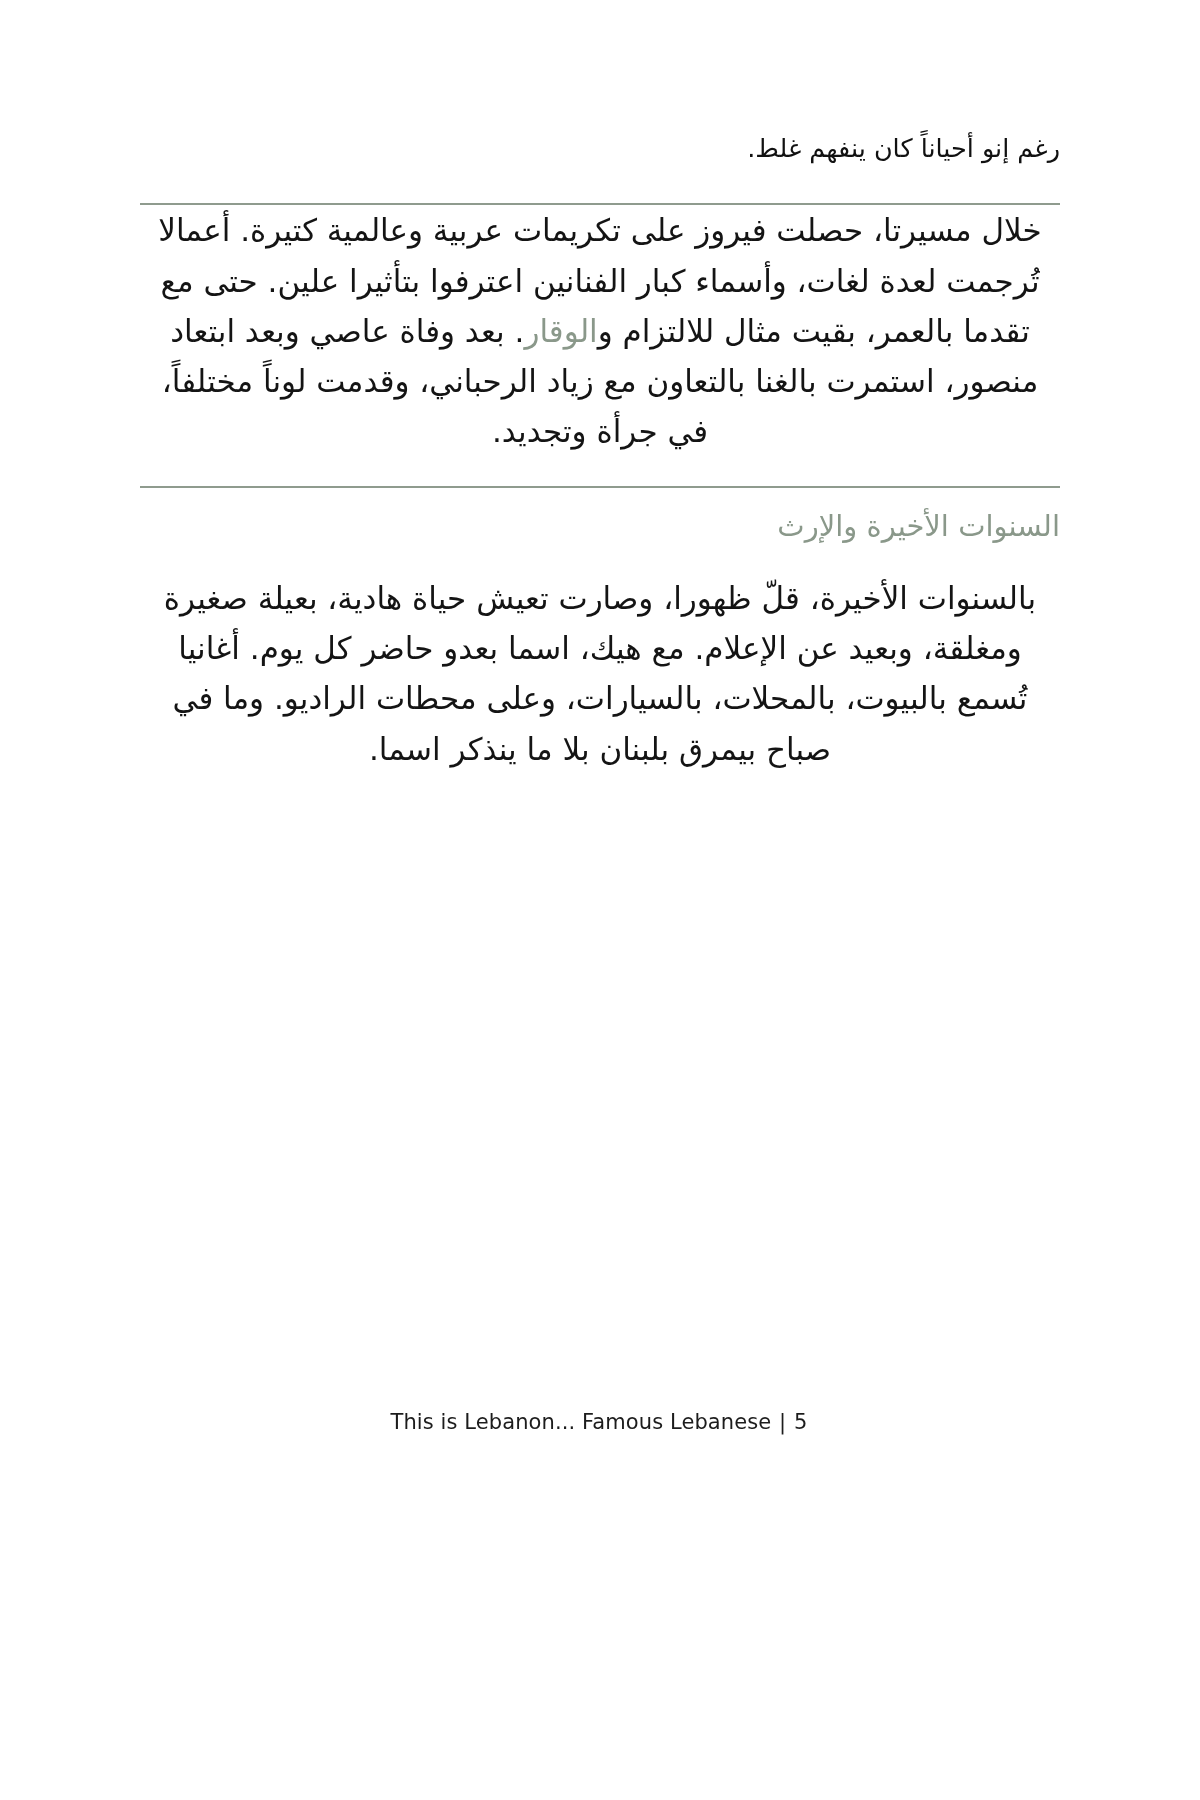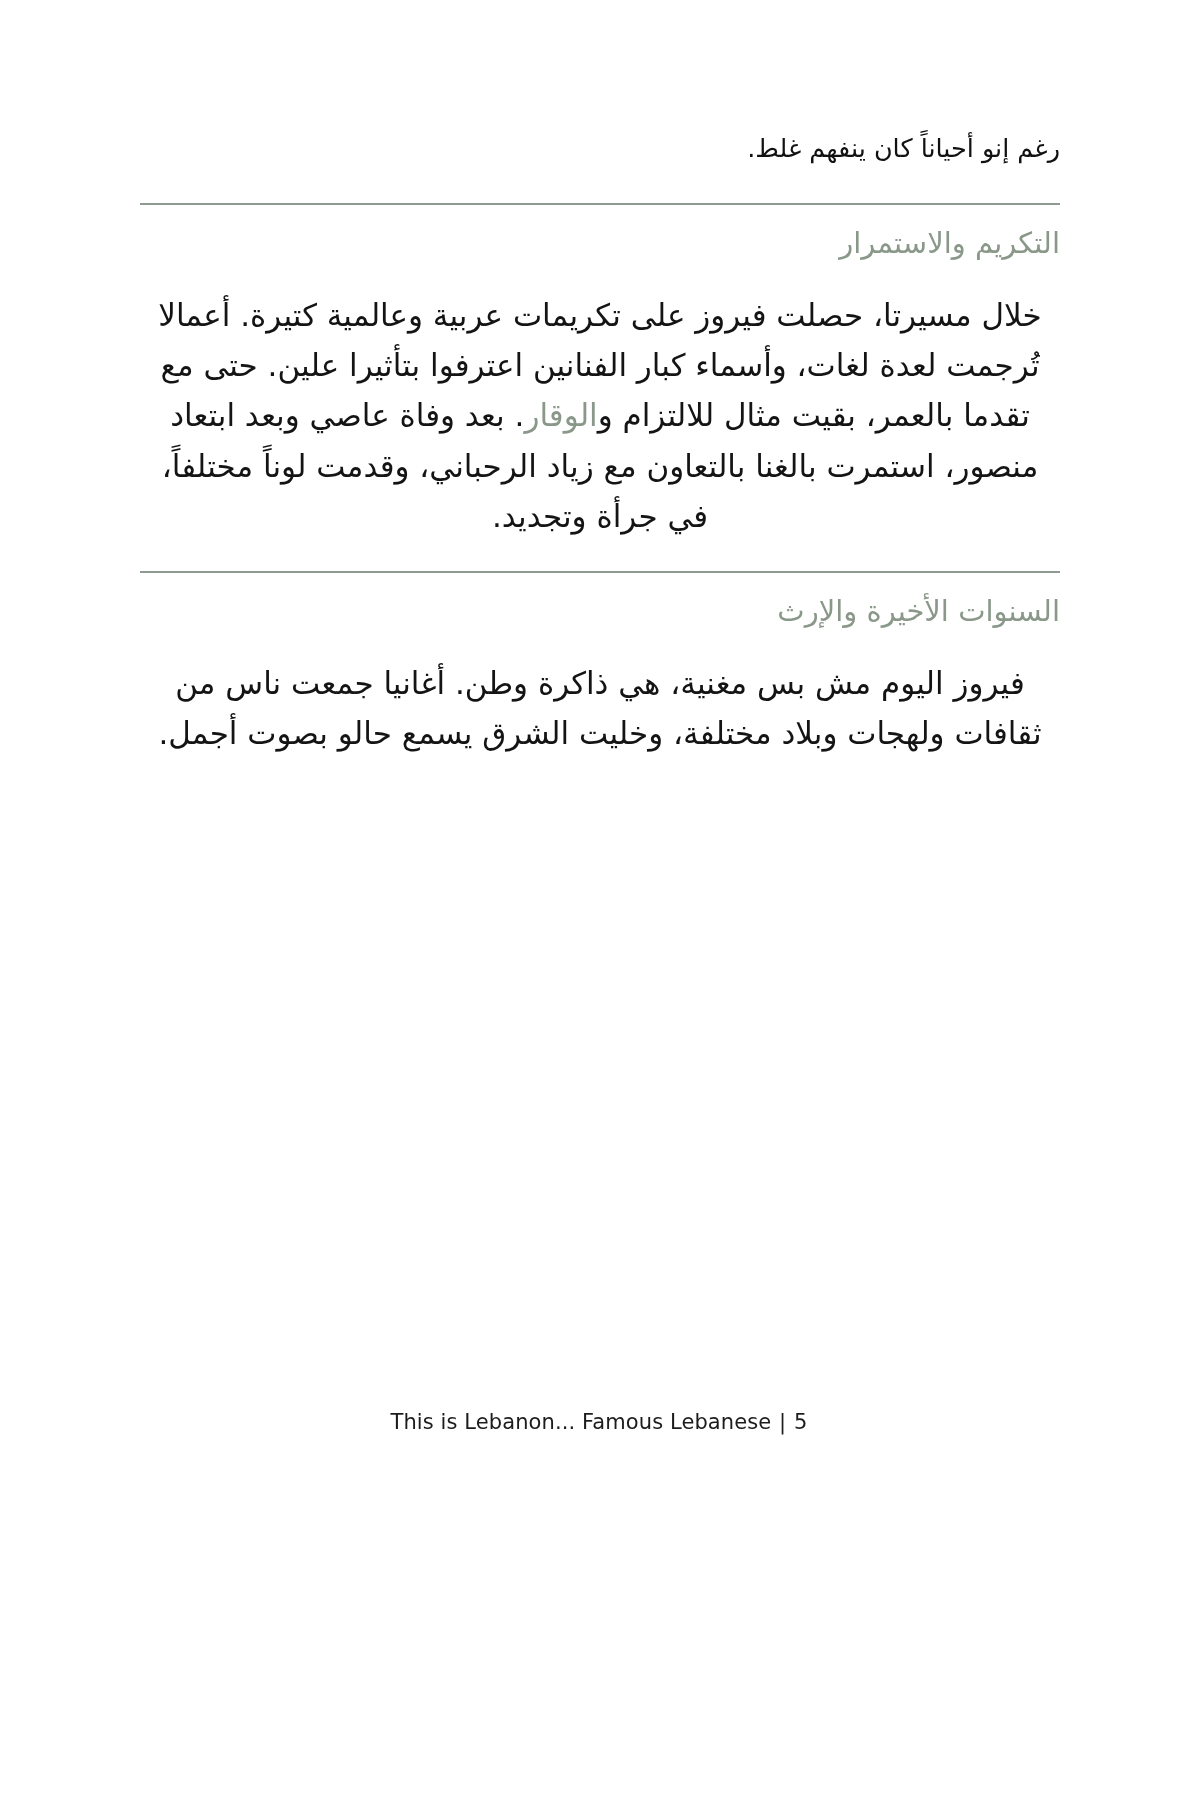--- a/index.html
+++ b/index.html
@@ -104,31 +104,30 @@
 <body>
 
 <div class="page">
 
   <div class="content">
 
     <p class="carryover">رغم إنو أحياناً كان ينفهم غلط.</p>
 
     <div class="section-block">
       <hr class="divider">
-      <h2 class="section-heading">التكريم والاستمرار</h2>
       <p class="body-par">
         <span>خلال مسيرتا، حصلت فيروز على تكريمات عربية وعالمية كتيرة. أعمالا تُرجمت لعدة لغات، وأسماء كبار الفنانين اعترفوا بتأثيرا علين. حتى مع تقدما بالعمر، بقيت مثال للالتزام و</span><span class="accent-word">الوقار</span><span>. بعد وفاة عاصي وبعد ابتعاد منصور، استمرت بالغنا بالتعاون مع زياد الرحباني، وقدمت لوناً مختلفاً، في جرأة وتجديد.</span>
       </p>
     </div>
 
     <div class="section-block tight">
       <hr class="divider">
       <h2 class="section-heading">السنوات الأخيرة والإرث</h2>
       <p class="body-par">
-        <span>فيروز اليوم مش بس مغنية، هي ذاكرة وطن. أغانيا جمعت ناس من ثقافات ولهجات وبلاد مختلفة، وخليت الشرق يسمع حالو بصوت أجمل.</span>
+        <span>بالسنوات الأخيرة، قلّ ظهورا، وصارت تعيش حياة هادية، بعيلة صغيرة ومغلقة، وبعيد عن الإعلام. مع هيك، اسما بعدو حاضر كل يوم. أغانيا تُسمع بالبيوت، بالمحلات، بالسيارات، وعلى محطات الراديو. وما في صباح بيمرق بلبنان بلا ما ينذكر اسما.</span>
       </p>
     </div>
 
   </div>
 
   <div class="footer">
     <span>This is Lebanon... Famous Lebanese</span>
     <span class="sep">|</span>
     <span>5</span>
   </div>

